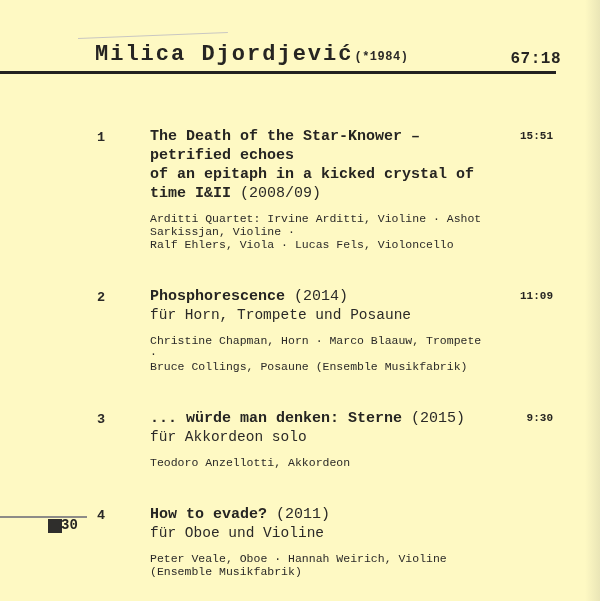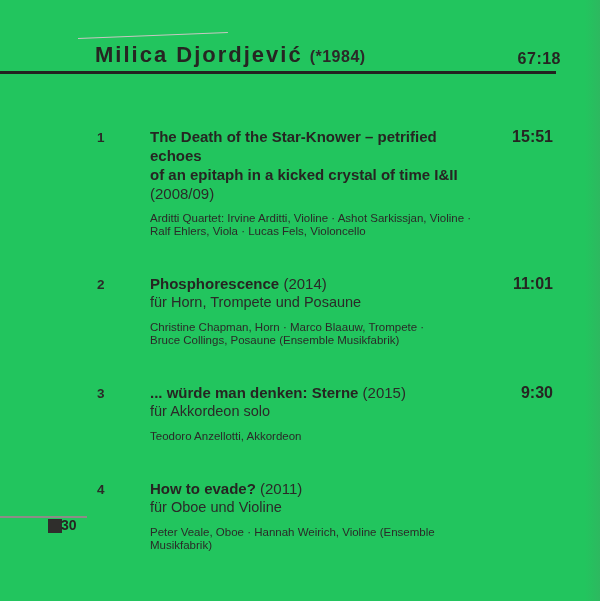--- a/index.html
+++ b/index.html
@@ -1,23 +1,23 @@
 <!DOCTYPE html>
 <html><head>
 <meta charset="utf-8">
 <style>
   html, body { margin: 0; padding: 0; background: #ffffff; }
   .page {
     position: relative;
     width: 600px;
     height: 601px;
-    background: #22c55e;
+    background: #fef9c3;
     overflow: hidden;
     color: #2b2a28;
-    font-family: Liberation Sans, sans-serif;
+    font-family: Liberation Mono, monospace;
     -webkit-font-smoothing: antialiased;
   }
 
   
   .scan-edge-right {
     position: absolute; top: 0; right: 0; width: 15px; height: 100%;
     background: linear-gradient(to right, rgba(110,110,104,0), rgba(110,110,104,0.14));
     pointer-events: none;
   }
   .scan-line-top {
@@ -27,21 +27,21 @@
 
   
   .composer-row {
     position: absolute; left: 95px; top: 42px;
     display: flex; align-items: baseline; white-space: nowrap;
   }
   .composer-name {
     font-size: 22px; font-weight: bold; letter-spacing: 2px; color: #262522;
   }
   .composer-birth {
-    font-size: 16px; font-weight: bold; margin-left: 7px; letter-spacing: 0.5px; color: #2b2a28;
+    font-size: 12px; font-weight: bold; margin-left: 1px; letter-spacing: 0.5px; color: #2b2a28;
   }
   .total-duration {
     position: absolute; right: 39px; top: 50px;
     font-size: 16px; font-weight: bold; letter-spacing: 0.5px; color: #262522;
   }
   .header-rule {
     position: absolute; left: 0; top: 71px; width: 556px; height: 2.5px;
     background: #232220;
   }
 
@@ -64,21 +64,21 @@
   .scoring { font-size: 14.5px; font-weight: normal; line-height: 19px; color: #2b2a28; }
   .performers {
     grid-column: 2; grid-row: 2;
     margin-top: 9px;
     font-size: 11.5px; line-height: 13px;
     white-space: pre-line;
     color: #2b2a28;
   }
   .track-duration {
     grid-column: 3; grid-row: 1;
-    font-size: 16px; font-weight: bold; text-align: right; line-height: 19px;
+    font-size: 11px; font-weight: bold; text-align: right; line-height: 19px;
     color: #262522;
   }
 
   
   .footer-rule {
     position: absolute; left: 0; top: 516px; width: 87px; height: 2px;
     background: #8d8c88;
   }
   .footer-square {
     position: absolute; left: 48px; top: 519px; width: 14px; height: 14px;
@@ -121,21 +121,21 @@
 
     <div class="track">
       <div class="track-number">2</div>
       <div class="title-cell">
         <div class="work-title">
           <span class="work-title-text">Phosphorescence</span>
           <span class="work-year">(2014)</span>
         </div>
         <div class="scoring">für Horn, Trompete und Posaune</div>
       </div>
-      <div class="track-duration">11:01</div>
+      <div class="track-duration">11:09</div>
       <div class="performers">Christine Chapman, Horn · Marco Blaauw, Trompete ·
 Bruce Collings, Posaune (Ensemble Musikfabrik)</div>
     </div>
 
     <div class="track">
       <div class="track-number">3</div>
       <div class="title-cell">
         <div class="work-title">
           <span class="work-title-text">... würde man denken: Sterne</span>
           <span class="work-year">(2015)</span>

